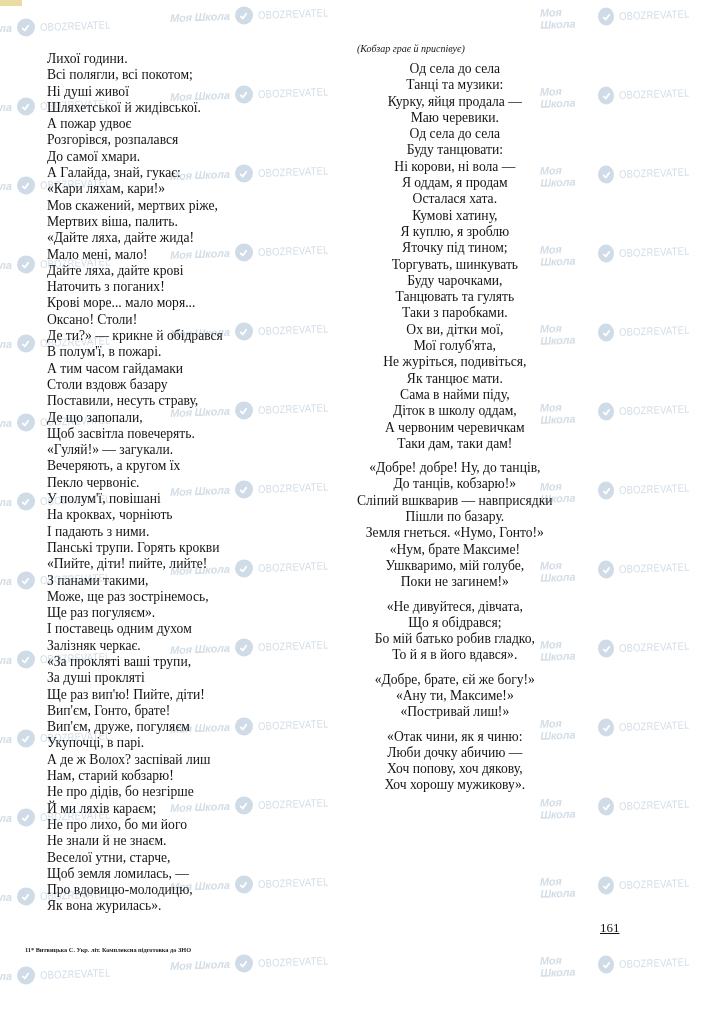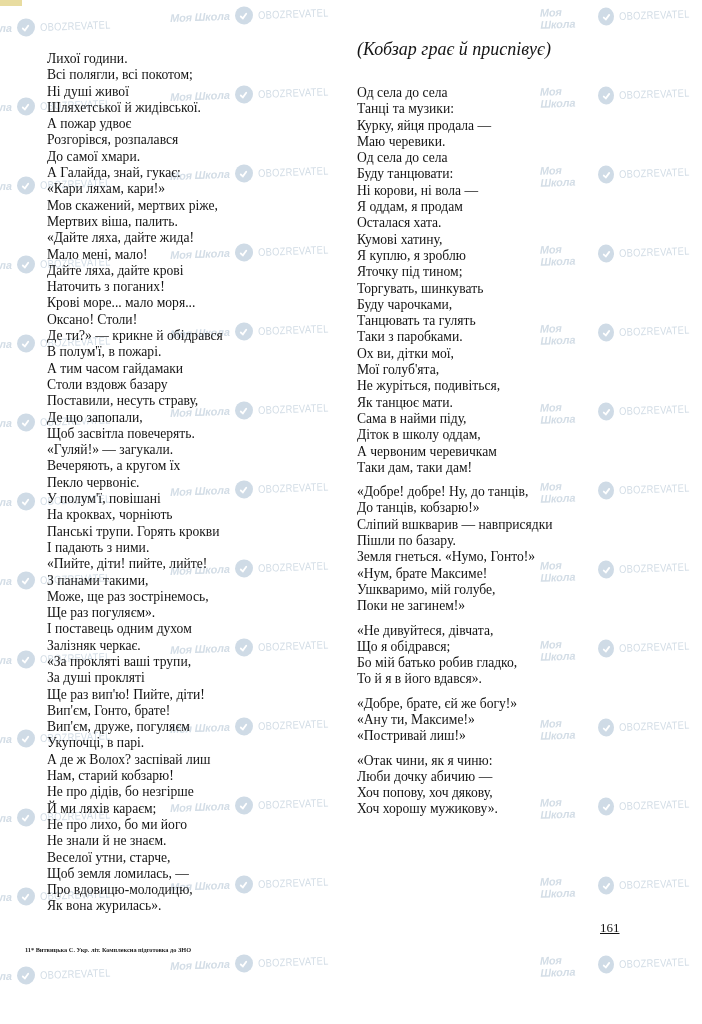--- a/index.html
+++ b/index.html
@@ -15,23 +15,23 @@
   }
   .col {
     position: absolute; top: 0;
   }
   .col-left { left: 47px; top: 51px; }
   .col-right { left: 357px; top: 41px; }
   .line {
     font-size: 13.6px; line-height: 16.3px; white-space: nowrap;
   }
   .stage-dir {
-    font-style: italic; font-size: 18px; line-height: 16px; margin-bottom: 28px;
-  }
-  .stanza { margin-bottom: 8px; }
+    font-style: italic; font-size: 10px; line-height: 16px; margin-bottom: 4px;
+  }
+  .stanza { margin-bottom: 8px; text-align: center; }
   .footer-note {
     position: absolute; left: 25px; top: 946px;
     font-size: 6.3px; font-weight: bold; color: #222; white-space: nowrap;
   }
   .page-num {
     position: absolute; left: 600px; top: 920px; font-size: 13px; color: #141414; text-decoration: underline;
   }
   .wm {
     position: absolute; display: flex; align-items: center; gap: 5px;
     pointer-events: none; transform: rotate(-2deg);
@@ -432,22 +432,22 @@
     <div class="line">А тим часом гайдамаки</div>
     <div class="line">Столи вздовж базару</div>
     <div class="line">Поставили, несуть страву,</div>
     <div class="line">Де що запопали,</div>
     <div class="line">Щоб засвітла повечерять.</div>
     <div class="line">«Гуляй!» — загукали.</div>
     <div class="line">Вечеряють, а кругом їх</div>
     <div class="line">Пекло червоніє.</div>
     <div class="line">У полум'ї, повішані</div>
     <div class="line">На кроквах, чорніють</div>
+    <div class="line">І падають з ними.</div>
     <div class="line">Панські трупи. Горять крокви</div>
-    <div class="line">І падають з ними.</div>
     <div class="line">«Пийте, діти! пийте, лийте!</div>
     <div class="line">З панами такими,</div>
     <div class="line">Може, ще раз зострінемось,</div>
     <div class="line">Ще раз погуляєм».</div>
     <div class="line">І поставець одним духом</div>
     <div class="line">Залізняк черкає.</div>
     <div class="line">«За прокляті ваші трупи,</div>
     <div class="line">За душі прокляті</div>
     <div class="line">Ще раз вип'ю! Пийте, діти!</div>
     <div class="line">Вип'єм, Гонто, брате!</div>

